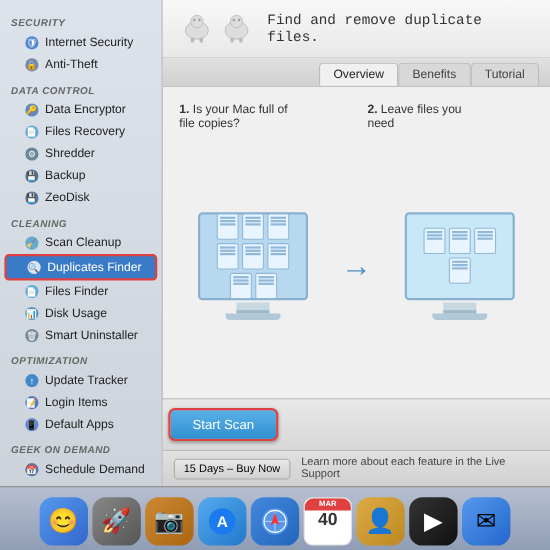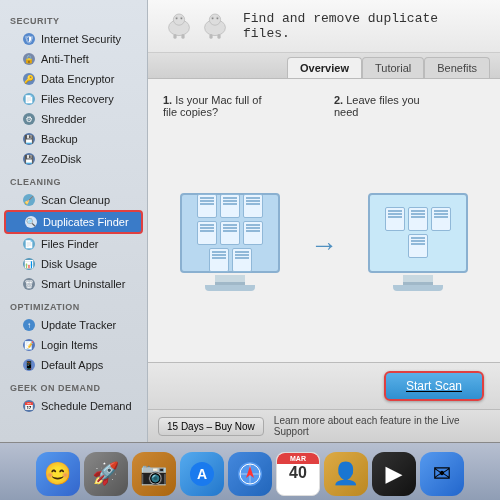--- a/index.html
+++ b/index.html
@@ -29,20 +29,21 @@
       flex-shrink: 0;
       padding-top: 8px;
     }
 
     .sidebar-section-header {
       font-size: 9px;
       font-weight: bold;
       color: #666;
       letter-spacing: 0.5px;
       padding: 8px 10px 3px 10px;
+      font-style: italic;
     }
 
     .sidebar-item {
       display: flex;
       align-items: center;
       padding: 3px 8px 3px 18px;
       font-size: 11px;
       color: #222;
       cursor: pointer;
       border-radius: 4px;
@@ -114,21 +115,21 @@
       border: 1px solid #bbb;
       border-bottom: none;
       background: #d8d8d8;
       cursor: pointer;
       border-radius: 4px 4px 0 0;
     }
 
     .tab.active {
       background: #f0f0f0;
       color: #222;
-      font-weight: 700;
+      font-weight: 400;
     }
 
     
     .content-area {
       flex: 1;
       padding: 15px;
       display: flex;
       flex-direction: column;
       gap: 10px;
     }
@@ -221,25 +222,24 @@
 
     .arrow-right {
       font-size: 28px;
       color: #5090c0;
     }
 
     
     .bottom-bar {
       background: linear-gradient(to bottom, #e8e8e8, #d8d8d8);
       border-top: 1px solid #bbb;
-      padding: 8px 16px;
-      display: flex;
-      justify-content: flex-end;
-      align-items: center;
-      text-decoration: underline;
+      padding: 8px 5px;
+      display: flex;
+      justify-content: flex-start;
+      align-items: center;
     }
 
     .start-scan-btn {
       background: linear-gradient(to bottom, #5ab0e8, #3090d0);
       border: 2px solid #e04040;
       color: white;
       padding: 6px 20px;
       border-radius: 6px;
       font-size: 12px;
       font-weight: 500;
@@ -384,20 +384,21 @@
         <span style="font-size: 11px;">Internet Security</span>
       </div>
       <div class="sidebar-item">
         <span class="item-icon">
           <div class="icon-circle icon-lock">
             <span style="font-size:8px">🔒</span>
           </div>
         </span>
         <span style="font-size: 11px;">Anti-Theft</span>
       </div>
+      <div class="sidebar-section-header">DATA CONTROL</div>
       <div class="sidebar-item">
         <span class="item-icon">
           <div class="icon-circle icon-key">
             <span style="font-size:8px">🔑</span>
           </div>
         </span>
         <span style="font-size: 11px;">Data Encryptor</span>
       </div>
       <div class="sidebar-item">
         <span class="item-icon">
@@ -532,22 +533,22 @@
           <circle cx="23" cy="10.5" r="1" fill="#888"></circle>
           <rect x="13" y="30" width="4" height="6" rx="2" fill="#bbb"></rect>
           <rect x="23" y="30" width="4" height="6" rx="2" fill="#bbb"></rect>
         </svg>
       </div>
       <div class="header-title">Find and remove duplicate files.</div>
     </div>
 
     <div class="tabs-bar">
       <div class="tab active">Overview</div>
+      <div class="tab">Benefits</div>
       <div class="tab">Tutorial</div>
-      <div class="tab">Benefits</div>
     </div>
 
     <div class="content-area">
       <div class="steps-row">
         <div class="step">
           <span class="step-label">
             <strong>1.</strong> Is your Mac full of<br>file copies?
           </span>
         </div>
         <div class="step">

